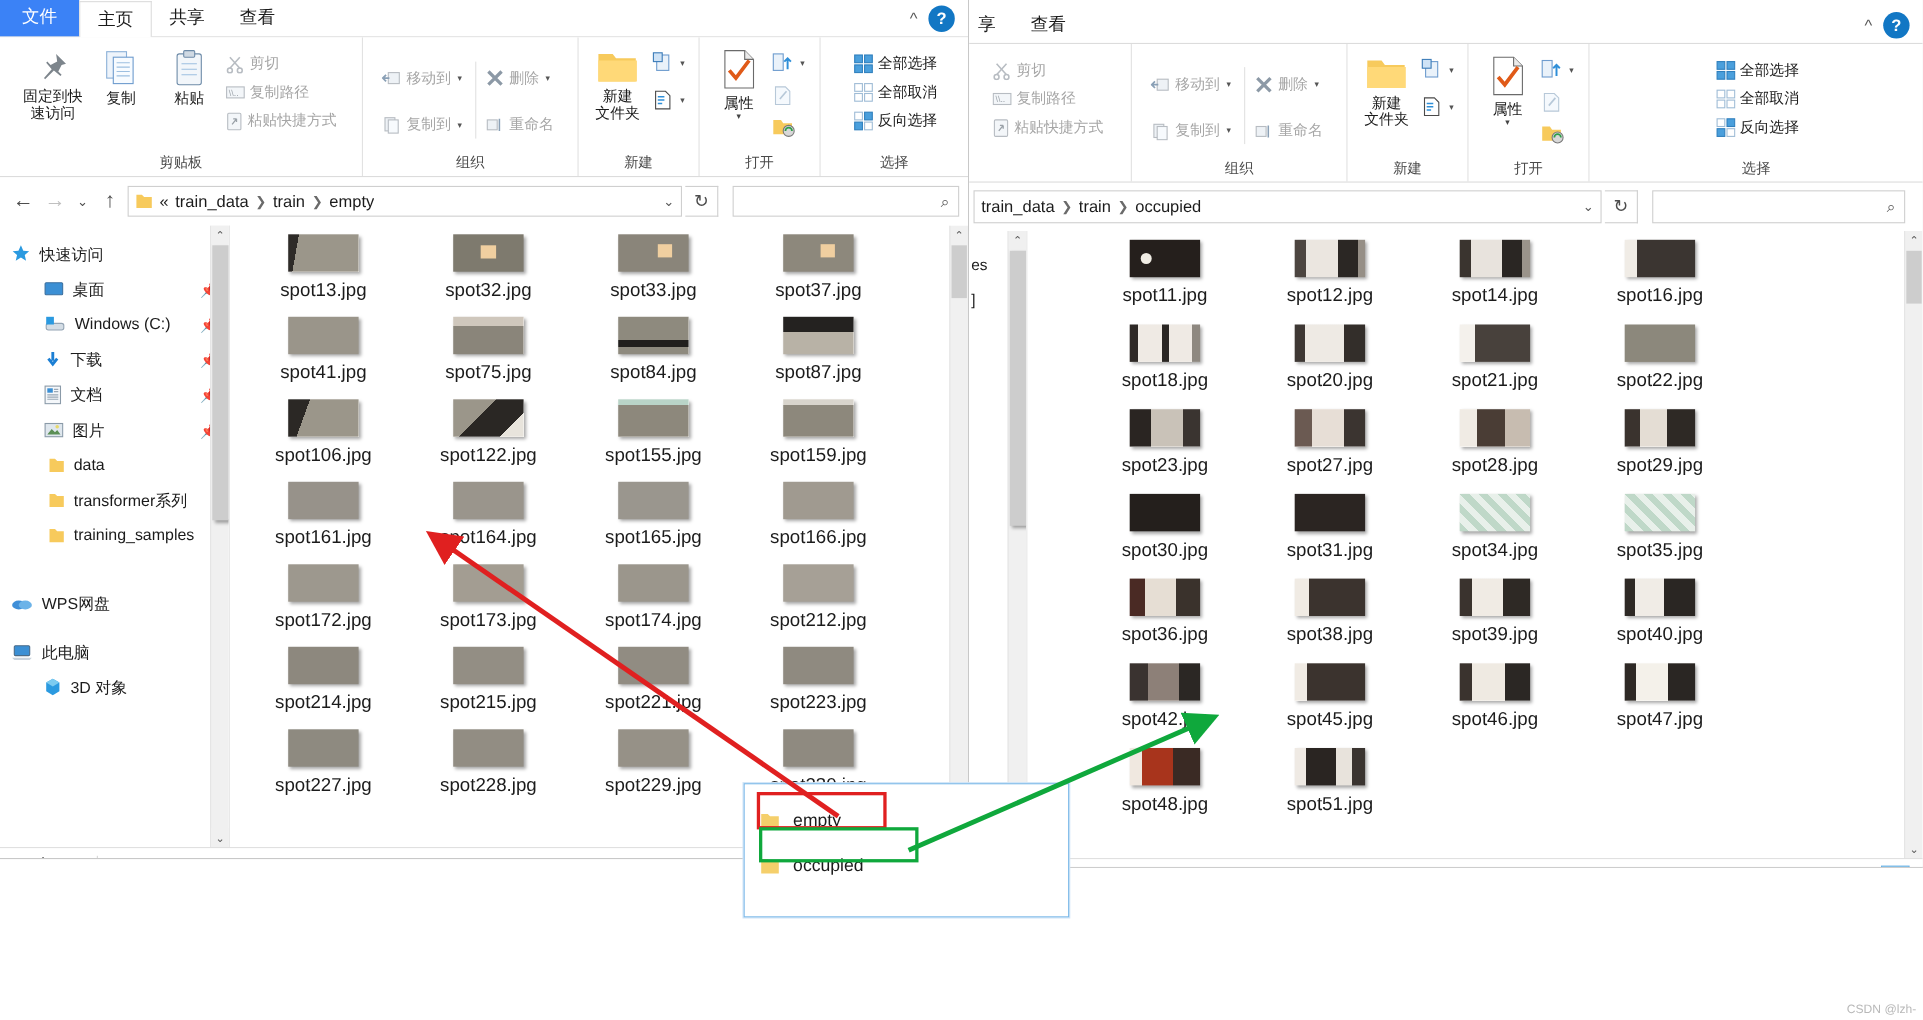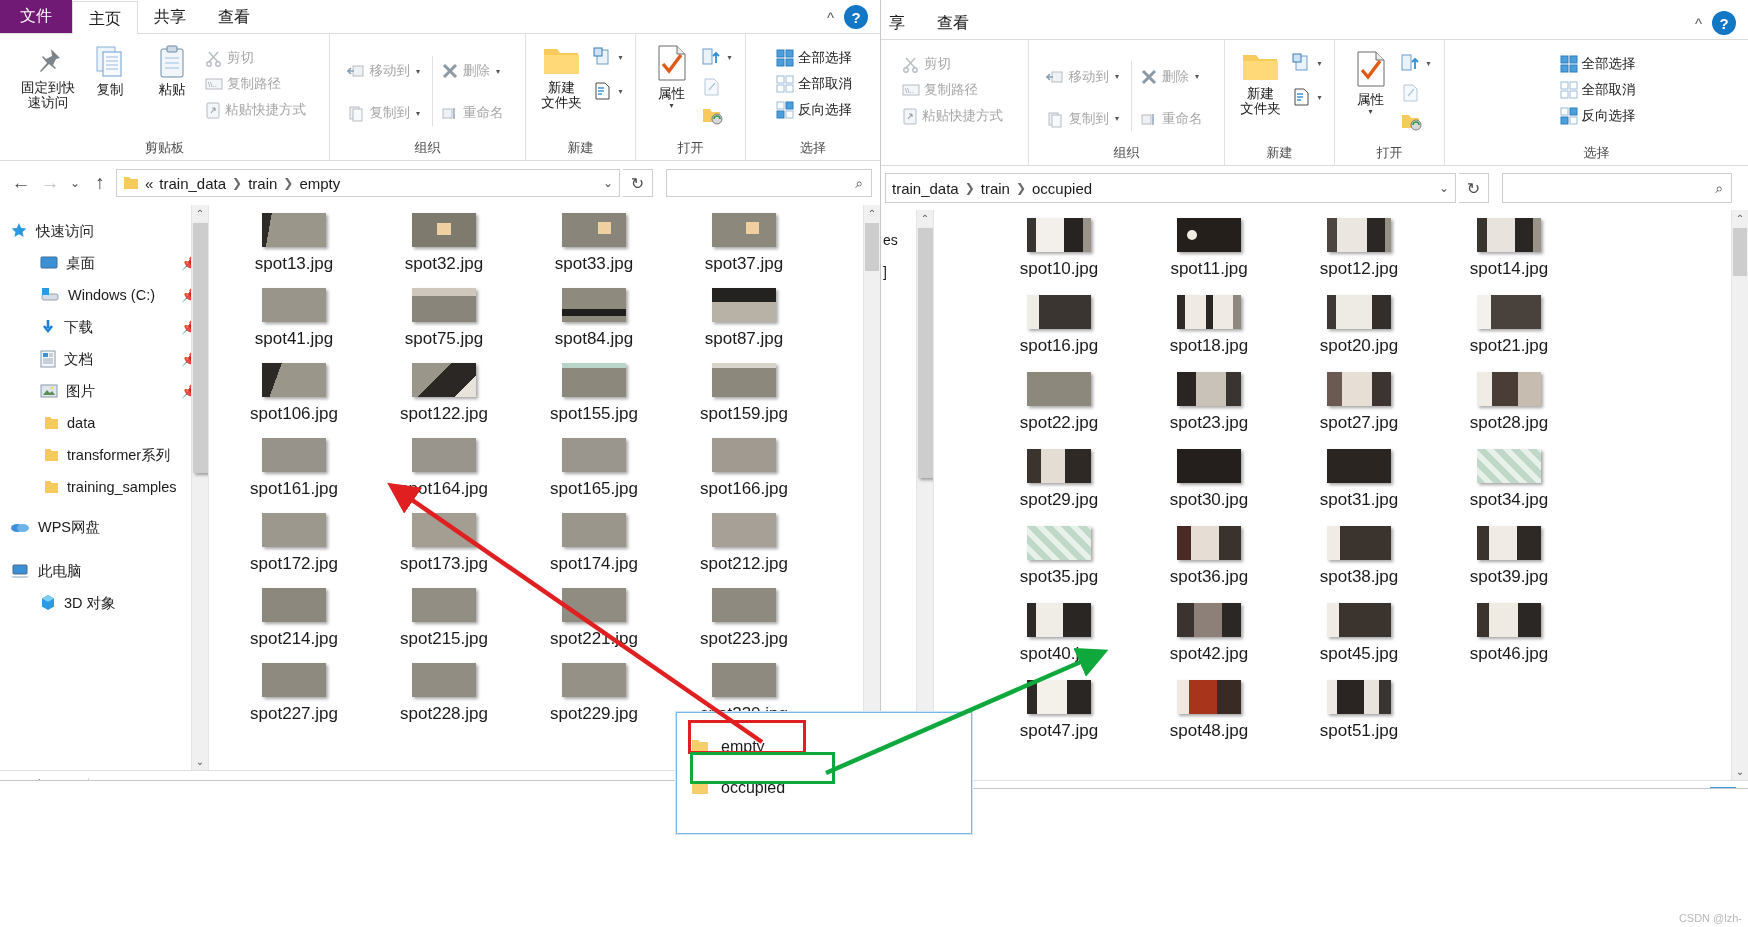--- a/index.html
+++ b/index.html
@@ -12,21 +12,21 @@
   }
   #stage { position: relative; width: 1748px; height: 927px; background:#ffffff; }
 
   
   .win { position: absolute; background:#ffffff; border:1px solid #c8c8c8; overflow:hidden; }
 
   .tabstrip { height:34px; background:#ffffff; display:flex; align-items:flex-end;
               border-bottom:1px solid #dcdcdc; position:relative; }
   .tab { padding:0 16px; height:33px; line-height:33px; font-size:16px; color:#1b1b1b;
          white-space:nowrap; }
-  .tab.file { background:#701a75; color:#ffffff; height:34px; line-height:34px;
+  .tab.file { background:#3b82f6; color:#ffffff; height:34px; line-height:34px;
               padding:0 20px; font-size:16px; }
   .tab.active { border:1px solid #dcdcdc; border-bottom:1px solid #ffffff; background:#ffffff;
                 margin-bottom:-1px; }
   .tabstrip .right-ctl { margin-left:auto; display:flex; align-items:center; gap:10px;
                          padding-right:12px; padding-bottom:4px; }
   .chev-up { font-size:15px; color:#5a5a5a; }
   .help-btn { width:24px; height:24px; border-radius:50%; background:#1277c4; color:#fff;
               font-size:15px; font-weight:bold; display:flex; align-items:center;
               justify-content:center; }
 
@@ -510,21 +510,21 @@
 
         <div class="navitem indent2">
           <span class="ico">
             <svg width="15" height="14" viewBox="0 0 15 14">
                 <path d="M1 1 h5 l2 2 h6 v10 H1z" fill="#f7ca5c"></path>
               </svg>
           </span>
           <span>training_samples</span>
         </div>
 
-        <div class="navitem root" style="margin-top:8px;">
+        <div class="navitem root" style="margin-top:30px;">
           <span class="ico">
             <svg width="20" height="16" viewBox="0 0 20 16">
               <ellipse cx="7" cy="9" rx="6" ry="4" fill="#3f8fd8"></ellipse>
               <ellipse cx="13" cy="9" rx="6" ry="4" fill="#6cb3e8"></ellipse>
             </svg>
           </span>
           <span>WPS网盘</span>
         </div>
 
         <div class="navitem root" style="margin-top:12px;">
@@ -953,24 +953,20 @@
         </div>
         <div class="navscroll">
           <div class="arrow">⌃</div>
           <div class="thumb" style="top:18px;height:250px;"></div>
           <div class="arrow bot">⌄</div>
         </div>
       </div>
 
       <div class="filepane">
         <div class="grid" style="grid-template-columns:repeat(4,150px); row-gap:16px; padding-left:50px;">
-          <div class="tile">
-              <div class="thumb" style="background:linear-gradient(90deg,#3a3430 0 14%,#f3f0ec 14% 58%,#272320 58% 88%,#9a9389 88% 100%);"></div>
-              <span class="fname">spot10.jpg</span>
-            </div>
           <div class="tile">
               <div class="thumb" style="background:#251f1c;">
                 <div style="width:10px;height:10px;border-radius:50%;background:#f0ece4;margin:12px 0 0 10px;"></div>
               </div>
               <span class="fname">spot11.jpg</span>
             </div>
           <div class="tile">
               <div class="thumb" style="background:linear-gradient(90deg,#4c4540 0 16%,#ebe6e0 16% 62%,#2b2724 62% 90%,#968f86 90% 100%);"></div>
               <span class="fname">spot12.jpg</span>
             </div>

